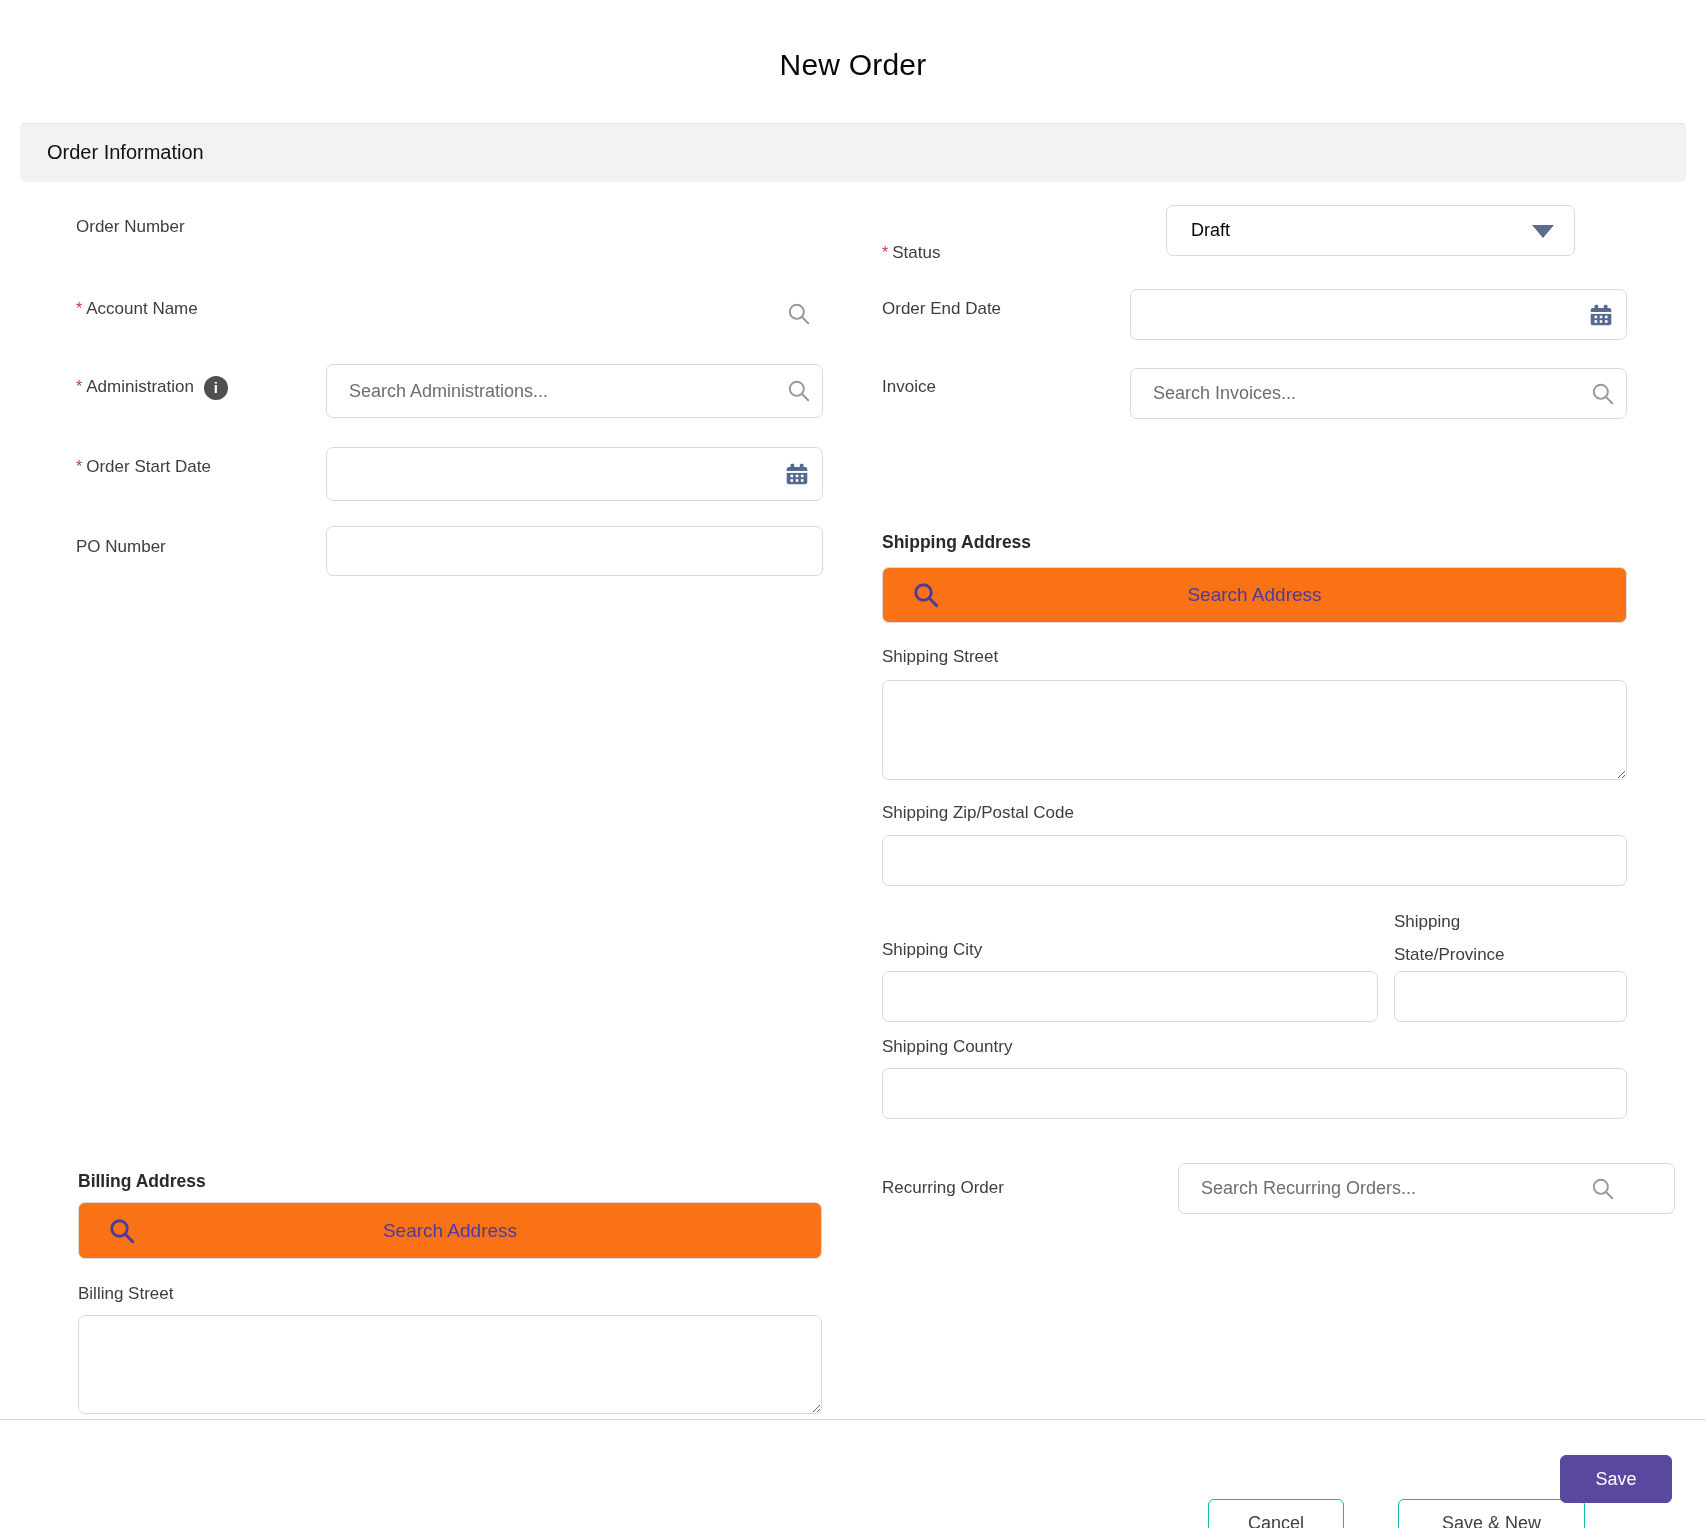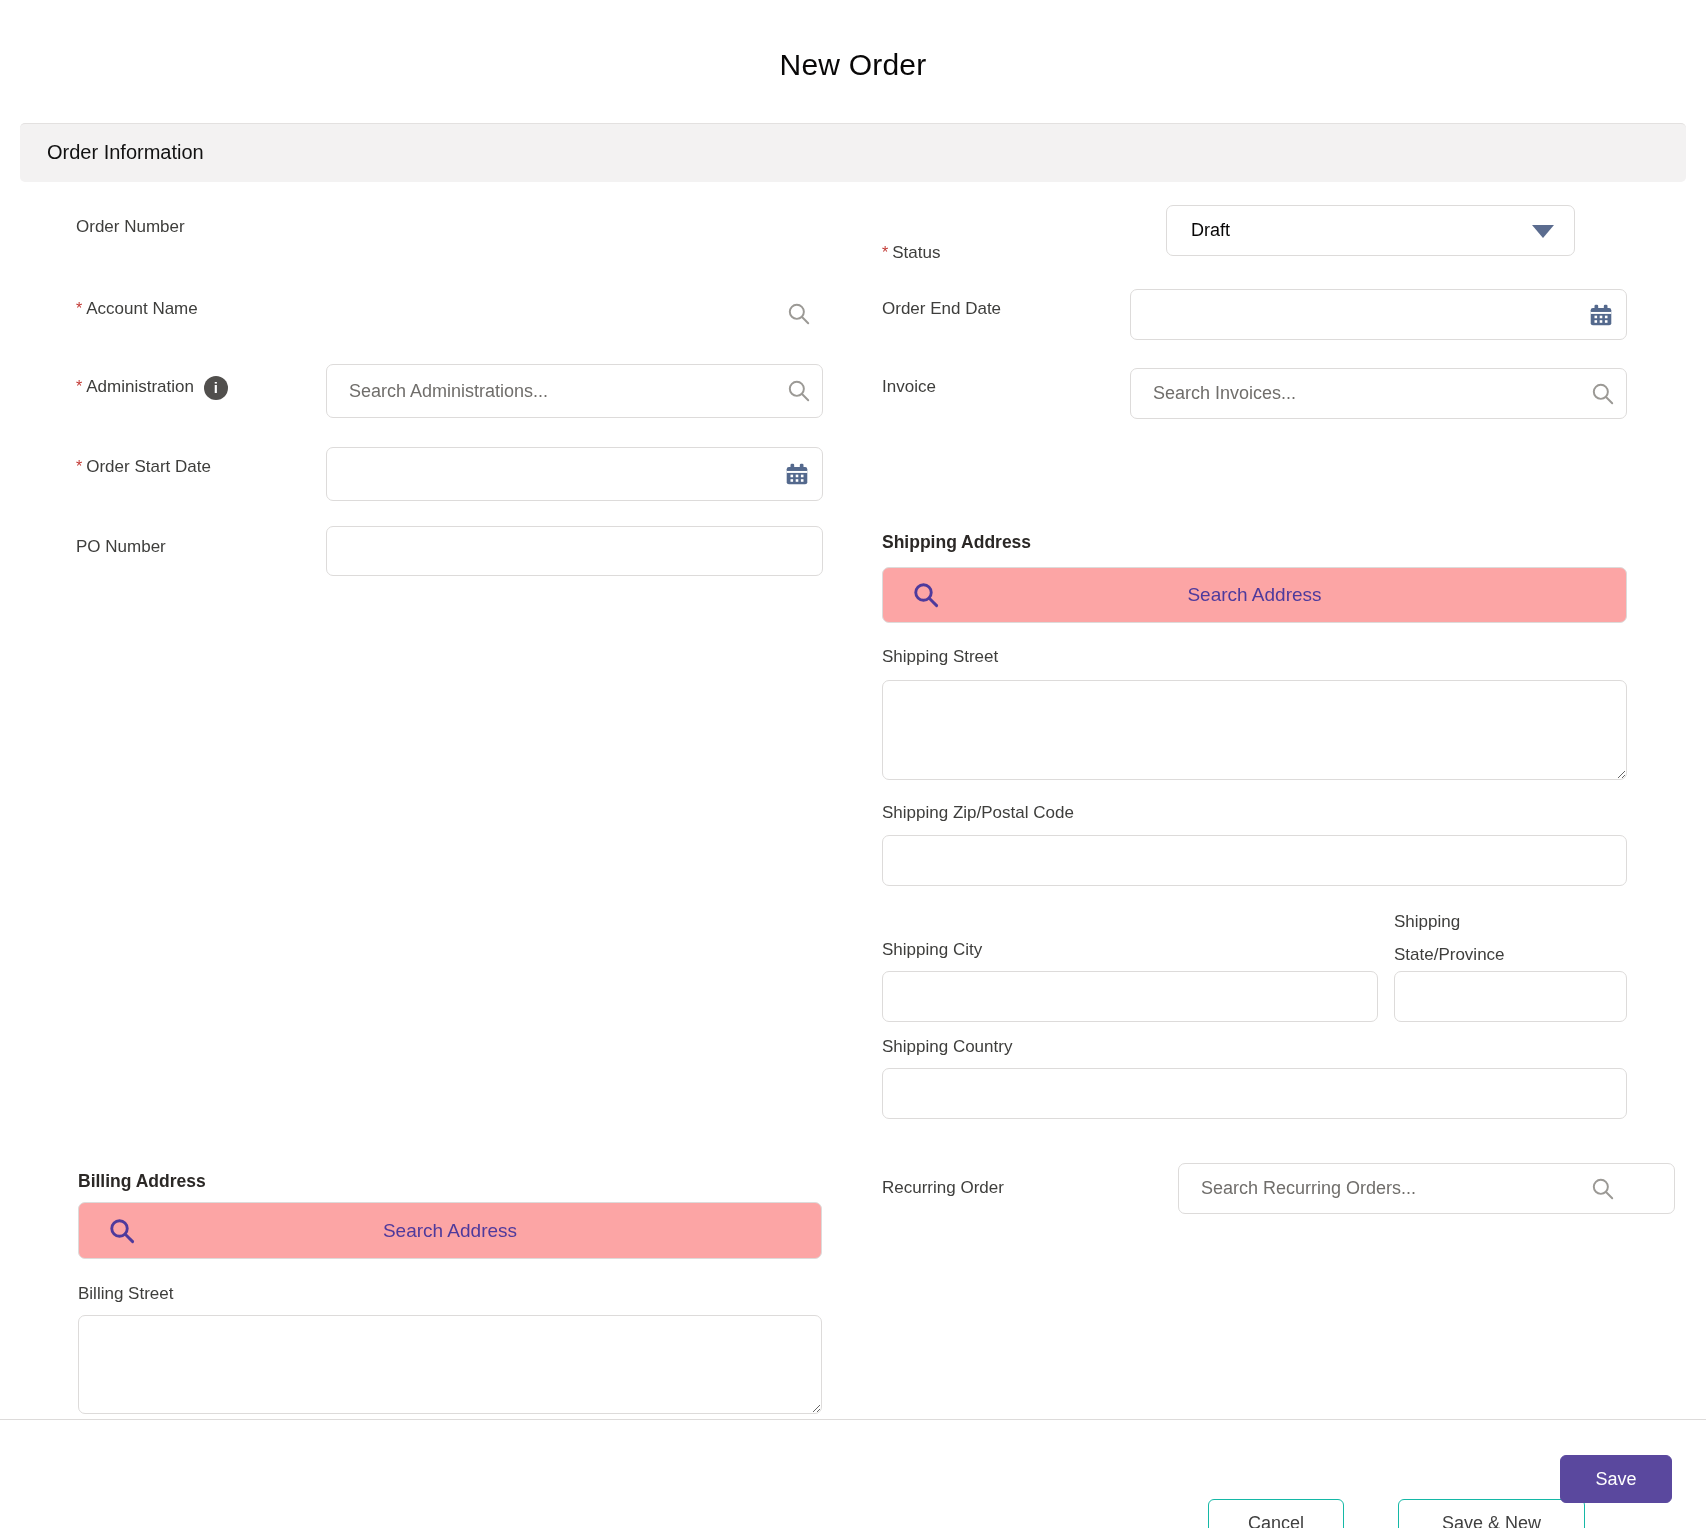--- a/index.html
+++ b/index.html
@@ -28,21 +28,21 @@
 
   .icon-abs{position:absolute;pointer-events:none;}
 
   .selectbox{display:flex;align-items:center;cursor:pointer;}
   .selectbox .sel-value{padding-left:24px;font-size:18px;color:#080707;}
   .sel-caret{position:absolute;right:20px;top:50%;margin-top:-6px;width:0;height:0;
     border-left:11px solid transparent;border-right:11px solid transparent;
     border-top:13px solid #5b6c8f;}
 
   .addr-btn{position:absolute;box-sizing:border-box;display:flex;align-items:center;justify-content:center;
-    background:#fca5a5;border:1px solid #dddbda;border-radius:7px;cursor:pointer;
+    background:#f97316;border:1px solid #dddbda;border-radius:7px;cursor:pointer;
     font-family:"Liberation Sans","DejaVu Sans",sans-serif;}
   .addr-btn .addr-label{font-size:19px;color:#4e3a9c;}
   .addr-btn svg{position:absolute;left:28px;top:50%;margin-top:-15px;}
 
   .info-badge{display:inline-block;width:24px;height:24px;margin-left:10px;border-radius:50%;
     background:#514f4d;color:#fff;font-size:15px;font-weight:700;text-align:center;line-height:24px;
     vertical-align:middle;font-style:normal;}
 
   .footer-divider{position:absolute;left:0;top:1419px;width:1706px;height:0;border-top:1px solid #dddbda;}
   .btn{position:absolute;top:1455px;height:48px;box-sizing:border-box;border-radius:6px;

